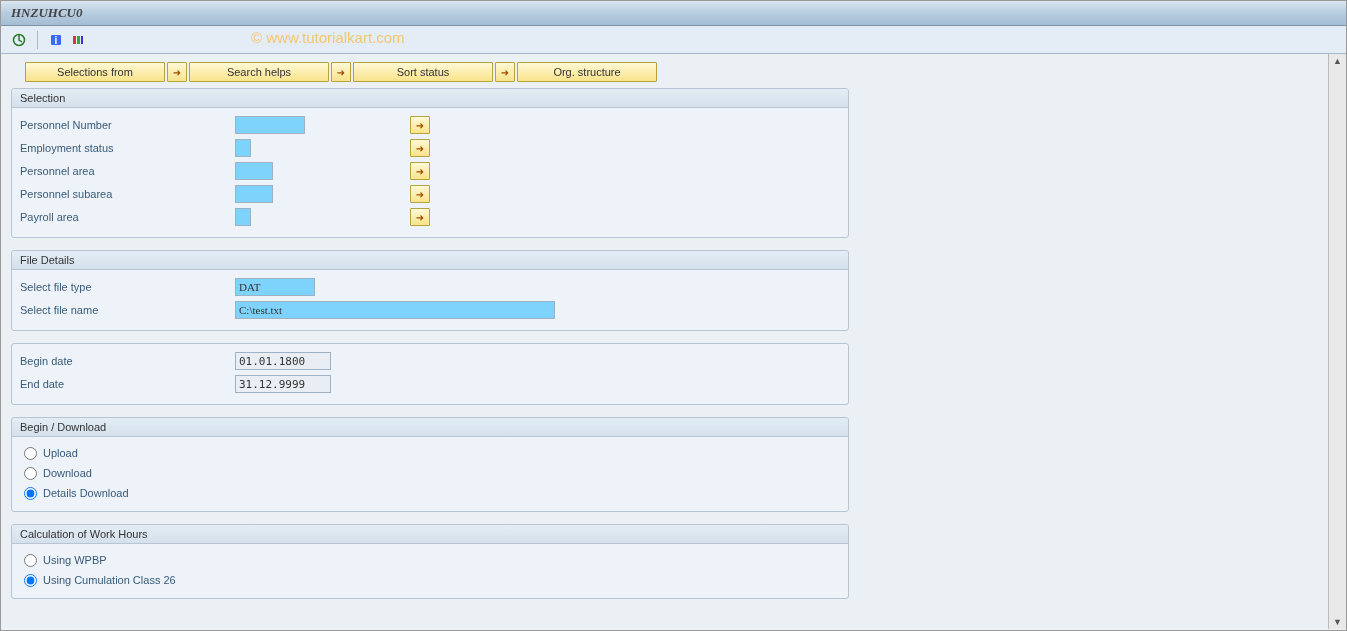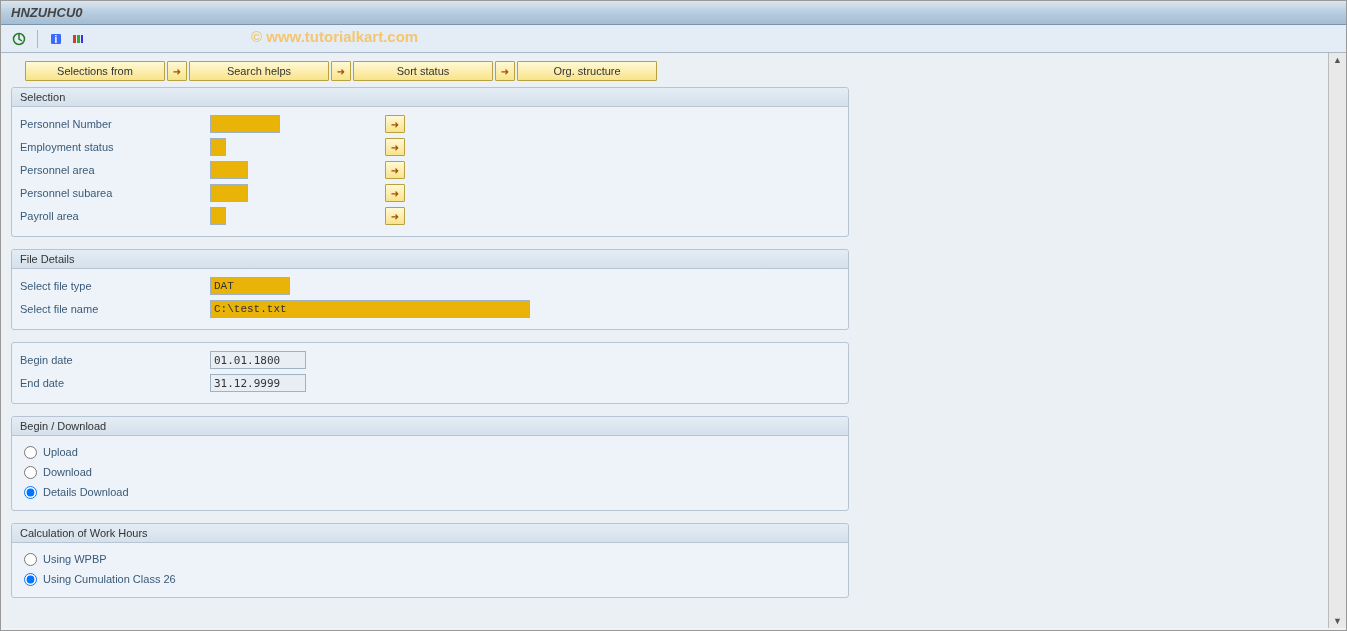--- a/index.html
+++ b/index.html
@@ -13,20 +13,21 @@
   .window { width: 1347px; height: 631px; position: relative; background: #f2f2f2; border:1px solid #999;}
   
   .titlebar {
     background: linear-gradient(to bottom, #dce6ef 0%, #b7cde0 50%, #a4bdd4 100%);
     border-bottom: 1px solid #7a95ab;
     padding: 4px 10px;
     font-weight: bold;
     font-style: italic;
     font-size: 13px;
     color: #444;
+    font-family: Liberation Serif, serif;
   }
   
   .toolbar {
     background: #e4edf5;
     border-bottom: 1px solid #a8b8c8;
     padding: 4px 10px;
     height: 28px;
     display: flex;
     align-items: center;
     gap: 6px;
@@ -34,21 +35,21 @@
   }
   .toolbar .ticon { width:16px; height:16px; display:inline-flex; align-items:center; justify-content:center; cursor:pointer;}
   .toolbar .sep { width:1px; height:18px; background:#a8b8c8; margin:0 4px;}
   
   .watermark {
     position: absolute;
     left: 250px;
     top: 3px;
     color: rgba(255,165,0,0.55);
     font-size: 15px;
-    font-weight: bold;
+    font-weight: normal;
     pointer-events: none;
     z-index: 100;
   }
   
   .content-wrap { display:flex; height: calc(100% - 54px); }
   .content {
     flex: 1;
     background: #ebf0f5;
     padding: 8px 10px 0 10px;
     overflow-y: auto;
@@ -88,27 +89,27 @@
     background: linear-gradient(to bottom,#e4edf5,#d4e0eb);
     border-bottom:1px solid #b8c4d2;
     padding:3px 8px;
     font-size:11px;
     color:#333;
     border-radius:3px 3px 0 0;
   }
   .group-body { padding:6px 8px 8px 8px; }
   
   .row { display:flex; align-items:center; height:22px; margin-bottom:1px;}
-  .lbl { width:190px; color:#3a5a7a; }
+  .lbl { width:215px; color:#3a5a7a; }
   .inp {
-    background:#eab308;
+    background:#7dd3fc;
     border:1px solid #9fb2c4;
     height:18px;
     padding:1px 3px;
-    font-family: Liberation Mono, monospace;
+    font-family: Liberation Serif, serif;
     font-size:11px;
     color:#333;
   }
   .inp.readonly { background:#e8eef4; }
   .inp.w1 { width:70px; }
   .inp.w0 { width:16px; }
   .inp.w2 { width:38px; }
   .inp.w3 { width:80px; }
   .inp.w4 { width:320px; }
   .inp.wdate { width:96px; font-family:monospace;}

